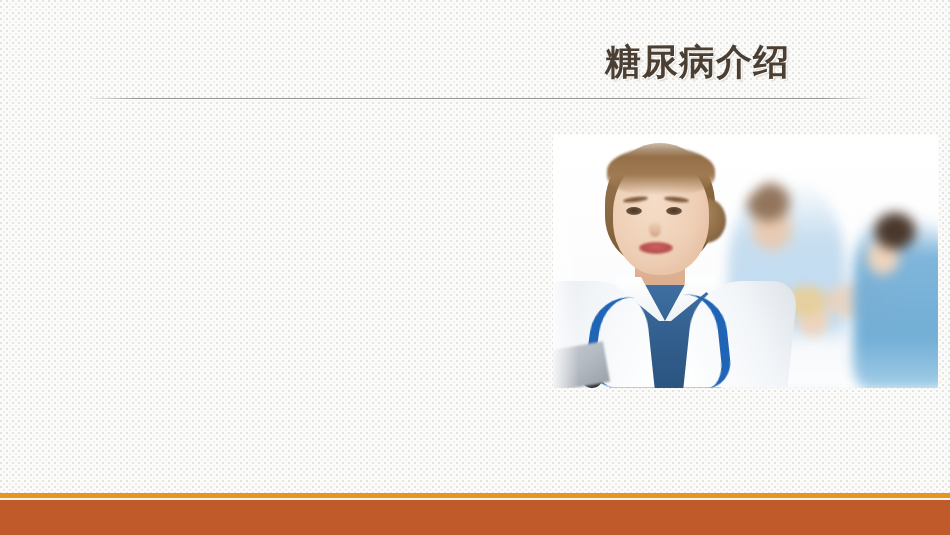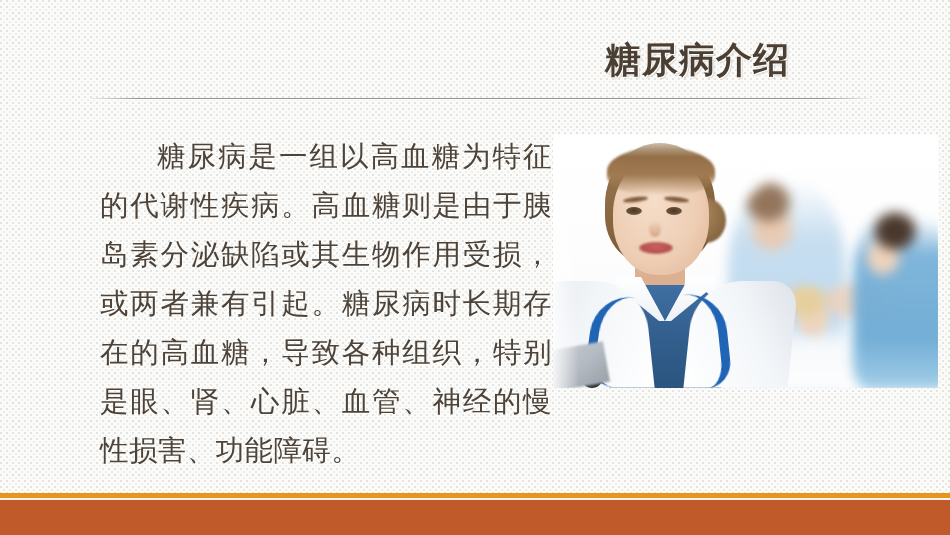--- a/index.html
+++ b/index.html
@@ -22,21 +22,21 @@
       radial-gradient(circle at 1px 1px, rgba(205,200,196,0.28) 0.8px, rgba(0,0,0,0) 1.1px);
     background-size: 6px 6px, 6px 6px;
     background-position: 0 0, 3px 3px;
   }
 
   
   .title {
     position: absolute;
     right: 160px;
     top: 41px;
-    font-family: Liberation Mono, monospace;
+    font-family: Liberation Serif, serif;
     font-size: 36px;
     font-weight: bold;
     letter-spacing: 1px;
     color: #4a3f32;
     text-shadow: 1px 1px 0 rgba(255,255,255,0.95), 2px 2px 1px rgba(170,162,152,0.35);
     white-space: nowrap;
     line-height: 1.2;
   }
 
   
@@ -270,21 +270,20 @@
 </style>
 </head>
 <body>
 
 <div class="slide">
 
   <div class="title">糖尿病介绍</div>
 
   <div class="title-rule"></div>
 
-  <div class="body-text">糖尿病是一组以高血糖为特征的代谢性疾病。高血糖则是由于胰岛素分泌缺陷或其生物作用受损，或两者兼有引起。糖尿病时长期存在的高血糖，导致各种组织，特别是眼、肾、心脏、血管、神经的慢性损害、功能障碍。</div>
 
   <div class="photo">
     <div class="photo-inner">
 
       <div class="bg-bed"></div>
       <div class="bg-person-a"></div>
       <div class="bg-person-a-arm"></div>
       <div class="bg-person-c"></div>
       <div class="bg-person-b"></div>
 

